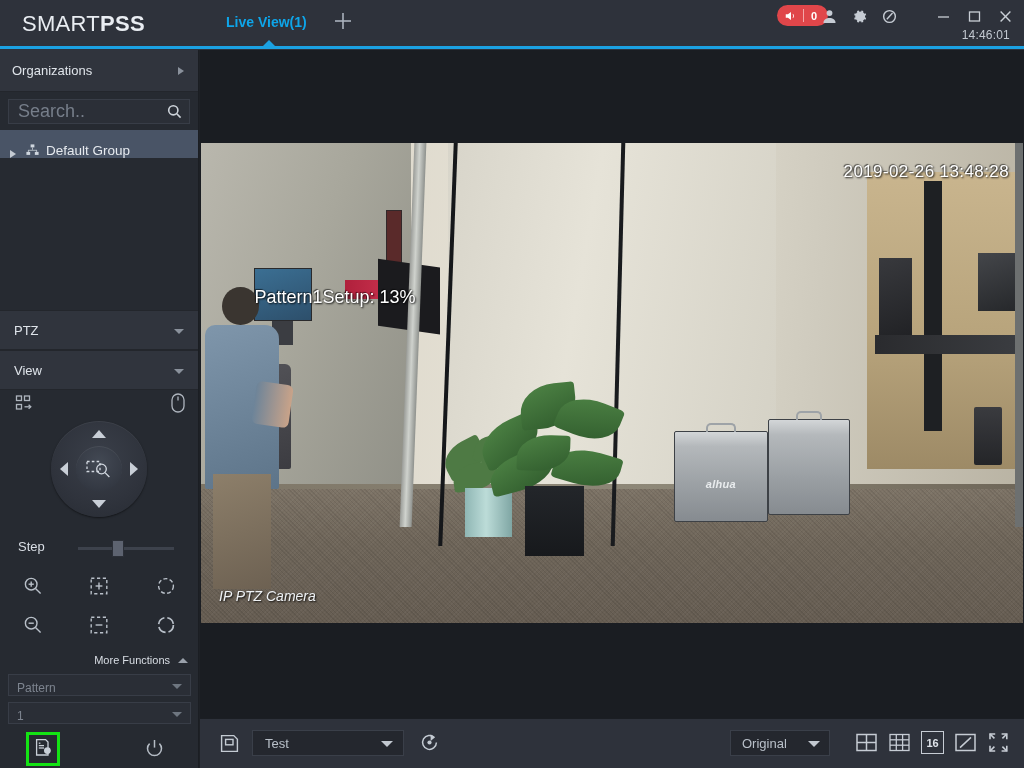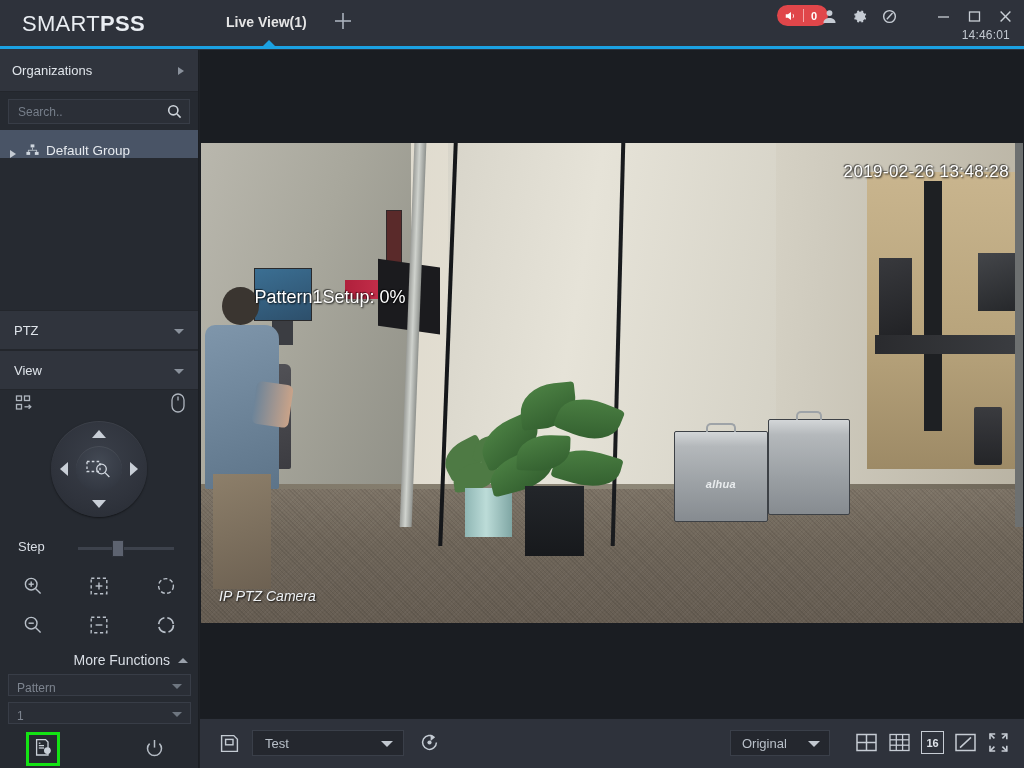--- a/index.html
+++ b/index.html
@@ -19,21 +19,21 @@
   .logo {
     position:absolute; left:22px; top:11px;
     font-size:22px; letter-spacing:.3px; color:#e9edf2;
   }
   .logo .thin { font-weight:400; }
   .logo .bold { font-weight:700; }
 
   .tabstrip { position:absolute; left:200px; top:0; height:48px; }
   .tab {
     position:absolute; left:26px; top:14px;
-    font-size:14px; font-weight:700; color:#e5e5e5; white-space:nowrap;
+    font-size:14px; font-weight:700; color:#0ea5e9; white-space:nowrap;
   }
   .tab-add {
     position:absolute; left:130px; top:8px;
     width:26px; height:26px; color:#aab2bd;
   }
   .tab-add svg { display:block; }
   .accent-line {
     position:absolute; left:0; top:46px; width:1024px; height:3px;
     background:#1ba1e2;
   }
@@ -79,21 +79,21 @@
     border-left:6px solid #8a919c; }
 
   .search-wrap { padding:7px 8px 6px 8px; background:#262a31; }
   .search-box {
     position:relative; height:25px; background:#2b2f37;
     border:1px solid #383d47; display:flex; align-items:center;
   }
   .search-box input {
     flex:1; background:transparent; border:0; outline:0;
     font-family:"Liberation Sans", sans-serif;
-    font-size:12px; color:#cfd5dd; padding:0 26px 0 9px;
+    font-size:18px; color:#cfd5dd; padding:0 26px 0 9px;
   }
   .search-box input::placeholder { color:#767e8a; }
   .search-ico { position:absolute; right:6px; top:3px; width:17px;height:17px;color:#cdd3da; }
 
   .group-row {
     height:28px; display:flex; align-items:flex-end;
     background:#495466; padding-left:6px;
   }
   .group-row .twisty {
     width:0;height:0;border-top:4.5px solid transparent;border-bottom:4.5px solid transparent;
@@ -154,21 +154,21 @@
 
   .pbtns { position:absolute; left:0; top:176px; width:199px; }
   .pbrow { display:flex; height:39px; }
   .pbtn { flex:1; display:flex; align-items:center; justify-content:center; cursor:pointer; color:#b9c0c9; }
   .pbtn svg { width:22px;height:22px; }
 
   .morefn {
     position:absolute; left:0; top:256px; width:199px; height:28px;
     display:flex; align-items:center; justify-content:flex-end; padding-right:11px;
   }
-  .morefn .lbl { font-size:14px; color:#d9dee5; }
+  .morefn .lbl { font-size:11px; color:#d9dee5; }
   .morefn .car-u { margin-left:8px; width:0;height:0;
     border-left:5px solid transparent;border-right:5px solid transparent;border-bottom:5px solid #9aa1ab; }
 
   .sel {
     position:relative; margin:0 8px 6px 8px; height:22px;
     background:#2a2e36; border:1px solid #383d47;
     display:flex; align-items:flex-end; padding-left:8px; cursor:pointer;
   }
   .sel .v { font-size:12px; color:#7d848f; }
   .sel .car { position:absolute; right:8px; top:9px; width:0;height:0;
@@ -630,21 +630,21 @@
           <div class="case c1">
             <span class="hdl"></span>
             <span class="logo">alhua</span>
           </div>
           <div class="case c2">
             <span class="hdl"></span>
           </div>
         </div>
 
         <div class="ov-time">2019-02-26 13:48:28</div>
-        <div class="ov-pattern">Pattern1Setup: 0%</div>
+        <div class="ov-pattern">Pattern1Setup: 13%</div>
         <div class="ov-name">IP PTZ Camera</div>
       </div>
     </div>
   </div>
 
   <div class="botbar">
     <span class="bb-save">
       <svg viewBox="0 0 21 21" fill="none" stroke="currentColor" stroke-width="1.4">
         <path d="M2.6 2.6h12.2l3.6 3.6v12.2H2.6z"></path>
           <rect x="6.6" y="6.4" width="7.4" height="5.4"></rect>

